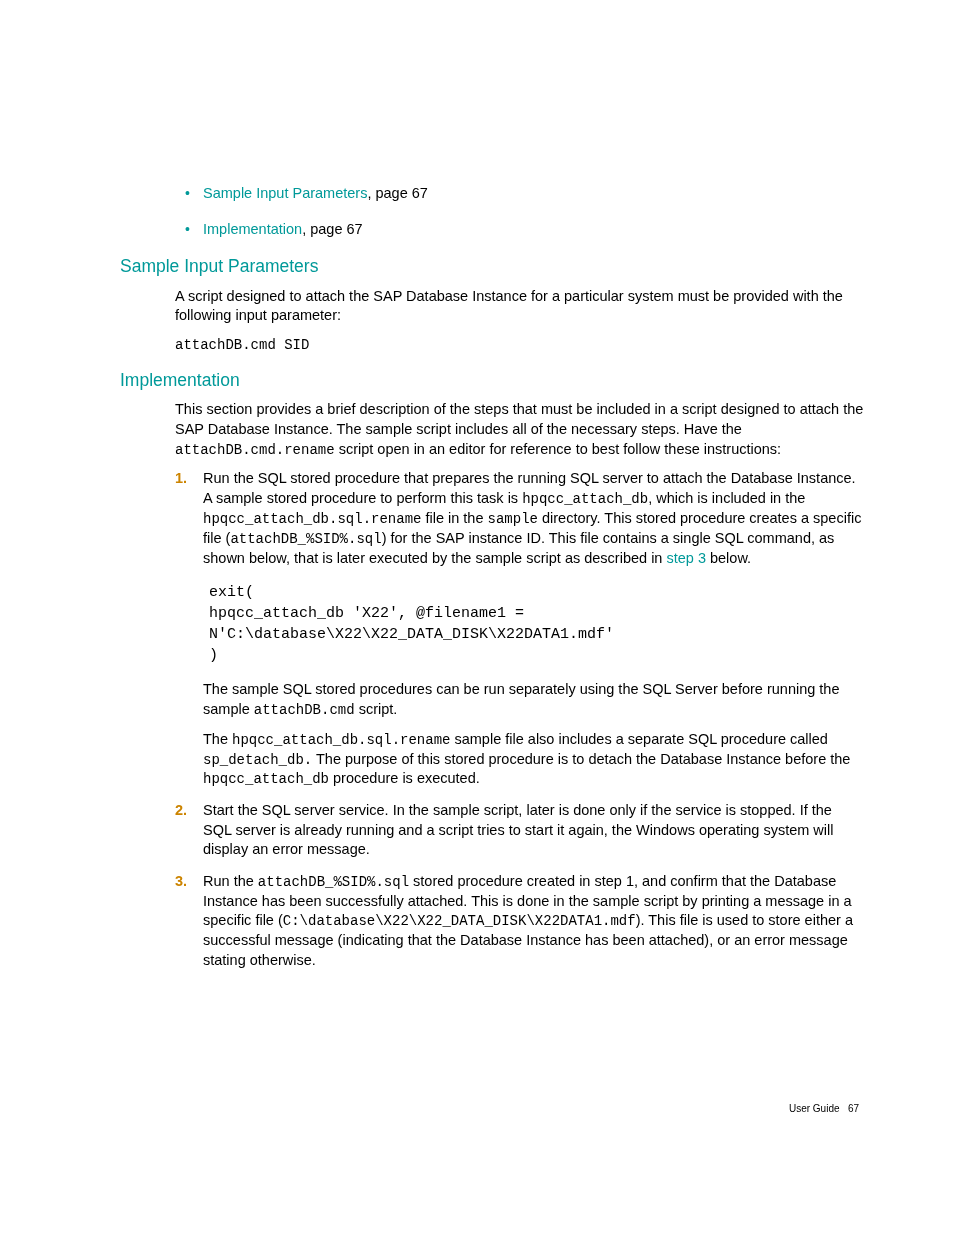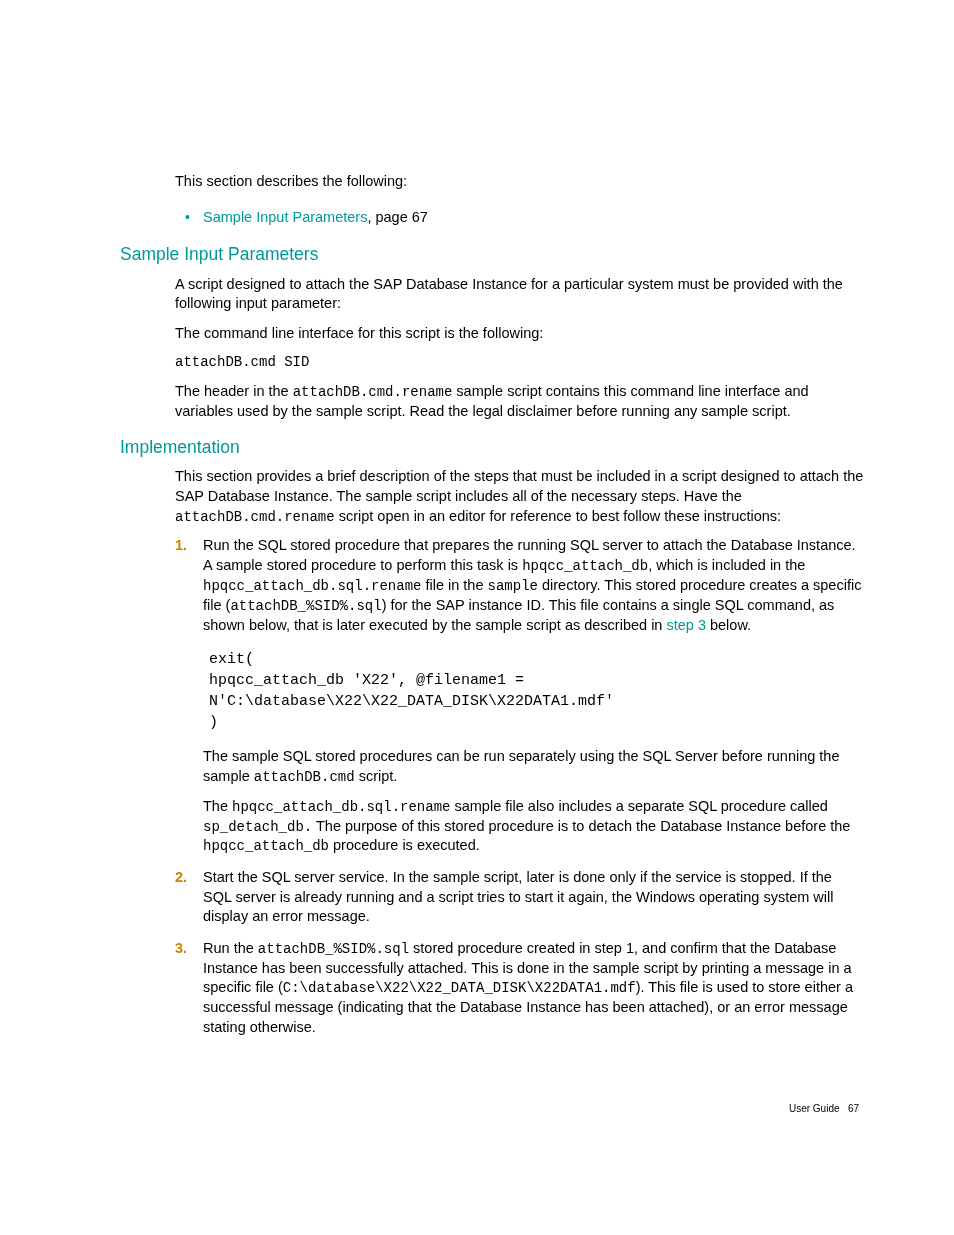--- a/index.html
+++ b/index.html
@@ -51,36 +51,34 @@
     position: absolute;
     bottom: 120px; right: 95px;
     font-size: 10px;
   }
   .sub { margin-top: 8px; }
 </style>
 </head>
 <body>
 
 <div class="content">
-  <p>This section describes the following:</p>
   <ul class="bullets">
     <li>
       <span class="link">Sample Input Parameters</span><span>, page 67</span>
+    </li>
+    <li>
+      <span class="link">Implementation</span><span>, page 67</span>
     </li>
   </ul>
 </div>
 
 <h3 class="section-head">Sample Input Parameters</h3>
 <div class="content">
   <p>A script designed to attach the SAP Database Instance for a particular system must be provided with the following input parameter:</p>
-  <p>The command line interface for this script is the following:</p>
   <p class="mono">attachDB.cmd SID</p>
-  <p>
-    <span>The header in the </span><span class="mono">attachDB.cmd.rename</span><span> sample script contains this command line interface and variables used by the sample script. Read the legal disclaimer before running any sample script.</span>
-  </p>
 </div>
 
 <h3 class="section-head">Implementation</h3>
 <div class="content">
   <p>
     <span>This section provides a brief description of the steps that must be included in a script designed to attach the SAP Database Instance. The sample script includes all of the necessary steps. Have the </span><span class="mono">attachDB.cmd.rename</span><span> script open in an editor for reference to best follow these instructions:</span>
   </p>
   <ol class="steps">
     <li>
       <span>Run the SQL stored procedure that prepares the running SQL server to attach the Database Instance. A sample stored procedure to perform this task is </span><span class="mono">hpqcc_attach_db</span><span>, which is included in the </span><span class="mono">hpqcc_attach_db.sql.rename</span><span> file in the </span><span class="mono">sample</span><span> directory. This stored procedure creates a specific file (</span><span class="mono">attachDB_%SID%.sql</span><span>) for the SAP instance ID. This file contains a single SQL command, as shown below, that is later executed by the sample script as described in </span><span class="link">step 3</span><span> below.</span>

